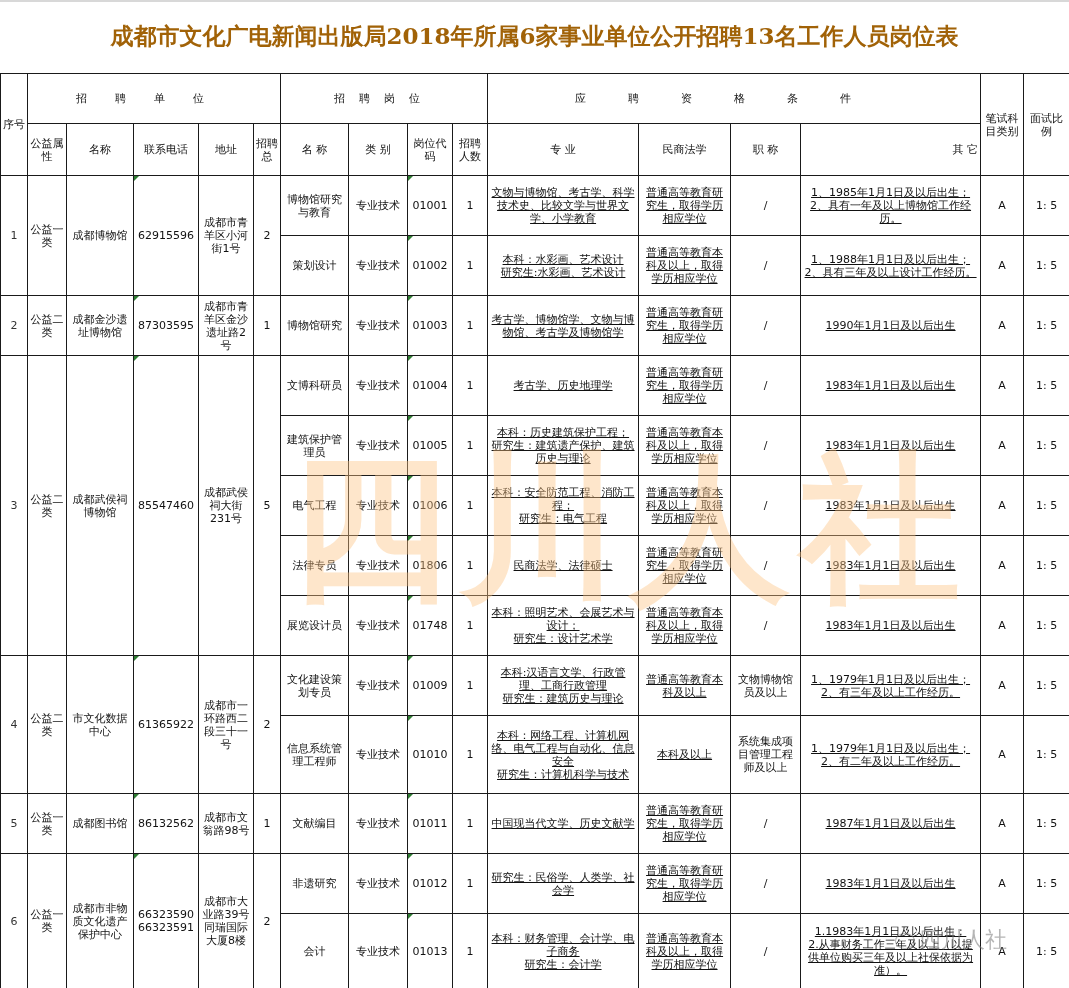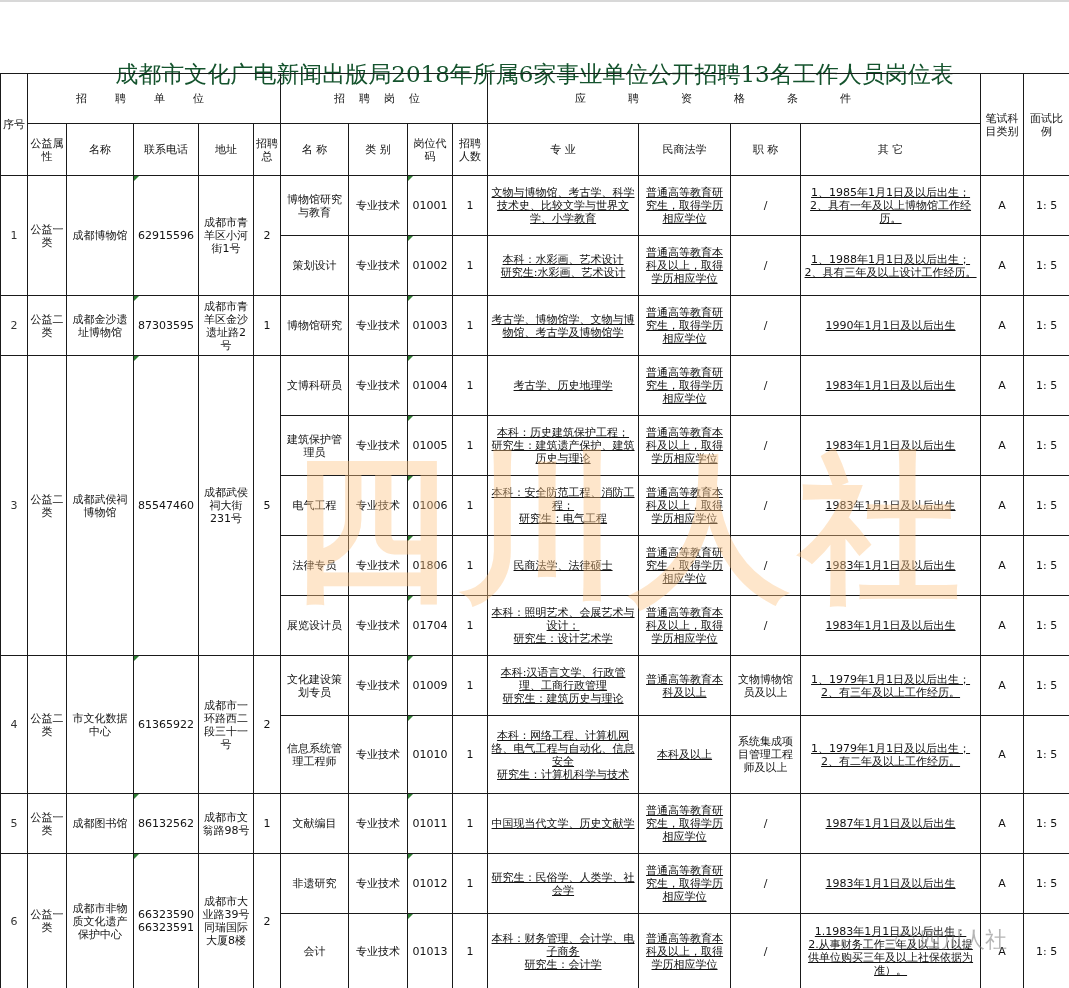--- a/index.html
+++ b/index.html
@@ -1,21 +1,21 @@
 <!DOCTYPE html>
 <html><head>
 <meta charset="utf-8">
 <style>
   html, body { margin: 0; padding: 0; background: #ffffff; }
   body { width: 1069px; height: 988px; overflow: hidden; position: relative;
          font-family: "DejaVu Sans", "Liberation Sans", sans-serif; color: #111; }
   .title { position: absolute; left: 0; top: 0; width: 1069px; height: 73px;
            display: flex; align-items: center; justify-content: center;
-           font-family: "DejaVu Serif", "Liberation Serif", serif; font-weight: normal;
-           font-size: 23px; letter-spacing: 0px; color: #14532d; margin-top: 38px; }
+           font-family: "DejaVu Serif", "Liberation Serif", serif; font-weight: bold;
+           font-size: 23px; letter-spacing: 0px; color: #a16207; }
   .topline { position: absolute; left: 0; top: 0; width: 1069px; height: 2px; background: #d8d8d8; }
   table.grid { position: absolute; left: 0; top: 73px; border-collapse: collapse;
                table-layout: fixed; width: 1069px; }
   table.grid td, table.grid th { border: 1px solid #1a1a1a; padding: 0 2px; font-size: 11px;
                line-height: 13px; text-align: center; vertical-align: middle; overflow: hidden;
                font-weight: normal; }
   th.hdr { font-weight: bold; font-size: 12px; line-height: 15px; }
   th.spaced { letter-spacing: 28px; }
   th.spaced2 { letter-spacing: 14px; }
   th.spaced3 { letter-spacing: 42px; font-family: Liberation Serif, serif; }
@@ -72,21 +72,21 @@
       <th class="hdr">联系电话</th>
       <th class="hdr">地址</th>
       <th class="hdr">招聘总</th>
       <th class="hdr">名 称</th>
       <th class="hdr">类 别</th>
       <th class="hdr">岗位代码</th>
       <th class="hdr">招聘人数</th>
       <th class="hdr">专 业</th>
       <th class="hdr">民商法学</th>
       <th class="hdr">职 称</th>
-      <th class="hdr" style="text-align:center">其 它</th>
+      <th class="hdr" style="text-align:right">其 它</th>
     </tr>
   </thead>
   <tbody id="tbody">
       <tr style="height: 60px;">
         <td class="seq" rowspan="2">1</td>
         <td rowspan="2">公益一类</td>
         <td rowspan="2">成都博物馆</td>
         <td class="corner" rowspan="2">62915596</td>
         <td rowspan="2">成都市青羊区小河街1号</td>
         <td rowspan="2">2</td>
@@ -181,21 +181,21 @@
         <td class="left">民商法学、法律硕士</td>
         <td class="left">普通高等教育研究生，取得学历相应学位</td>
         <td>/</td>
         <td class="left">1983年1月1日及以后出生</td>
         <td>A</td>
         <td>1: 5</td>
       </tr>
       <tr style="height: 60px;">
         <td>展览设计员</td>
         <td>专业技术</td>
-        <td class="corner">01704</td>
+        <td class="corner">01748</td>
         <td>1</td>
         <td class="left">本科：照明艺术、会展艺术与设计；<br>研究生：设计艺术学</td>
         <td class="left">普通高等教育本科及以上，取得学历相应学位</td>
         <td>/</td>
         <td class="left">1983年1月1日及以后出生</td>
         <td>A</td>
         <td>1: 5</td>
       </tr>
       <tr style="height: 60px;">
         <td class="seq" rowspan="2">4</td>

